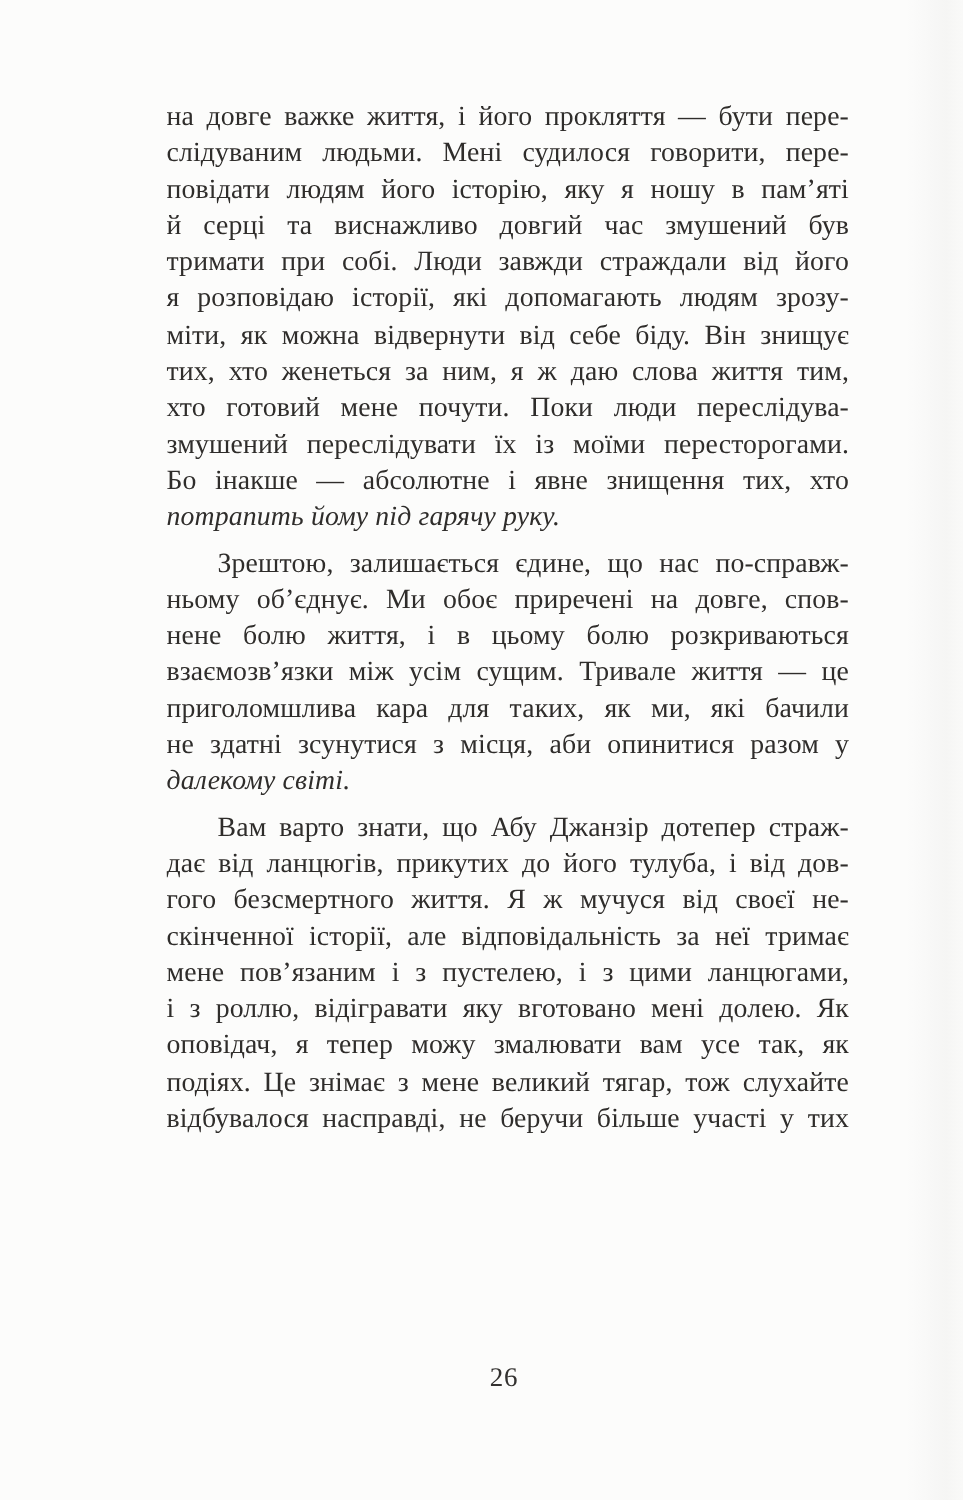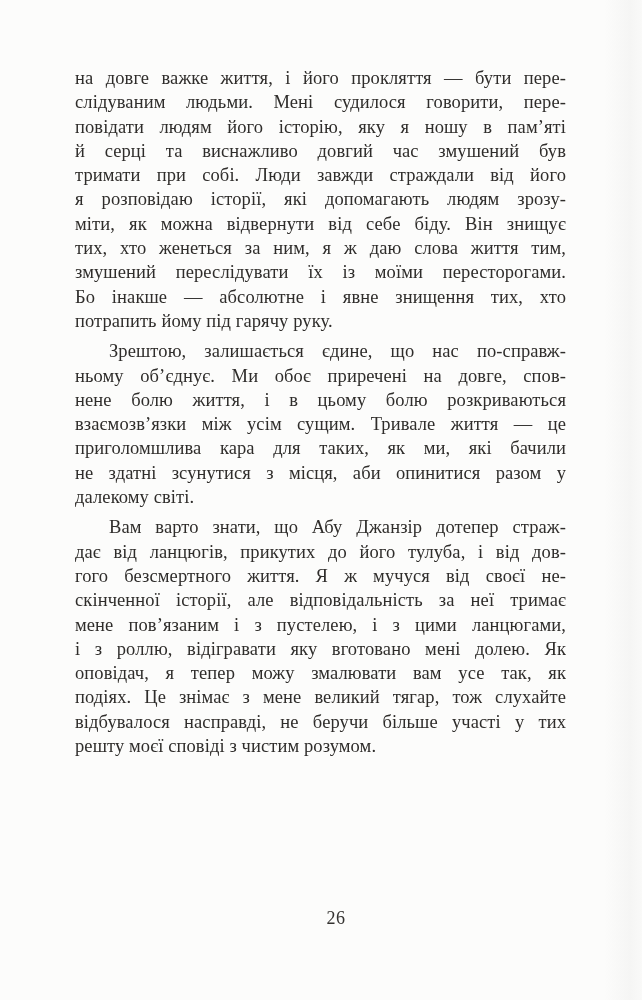--- a/index.html
+++ b/index.html
@@ -39,23 +39,25 @@
   .para {
     margin: 0 0 6px 0;
   }
   .line {
     line-height: 24.3px;
     height: 24.3px;
     text-align: justify;
     text-align-last: justify;
     white-space: nowrap;
     overflow: hidden;
+    margin-left: 36px;
   }
   .line.last {
     text-align-last: left;
+    font-style: italic;
   }
   .line.first-indent {
     padding-left: 34px;
   }
   .footer {
     position: absolute;
     top: 908px;
     left: 15px;
     width: 642px;
     text-align: center;
@@ -74,20 +76,21 @@
   <section class="text-block" id="page-text">
       <div class="para">
         <div class="line">на довге важке життя, і його прокляття — бути пере-</div>
         <div class="line">слідуваним людьми. Мені судилося говорити, пере-</div>
         <div class="line">повідати людям його історію, яку я ношу в пам’яті</div>
         <div class="line">й серці та виснажливо довгий час змушений був</div>
         <div class="line">тримати при собі. Люди завжди страждали від його</div>
         <div class="line">я розповідаю історії, які допомагають людям зрозу-</div>
         <div class="line">міти, як можна відвернути від себе біду. Він знищує</div>
         <div class="line">тих, хто женеться за ним, я ж даю слова життя тим,</div>
+        <div class="line">хто готовий мене почути. Поки люди переслідува-</div>
         <div class="line">змушений переслідувати їх із моїми пересторогами.</div>
         <div class="line">Бо інакше — абсолютне і явне знищення тих, хто</div>
         <div class="line last">потрапить йому під гарячу руку.</div>
       </div>
       <div class="para">
         <div class="line first-indent">Зрештою, залишається єдине, що нас по-справж-</div>
         <div class="line">ньому об’єднує. Ми обоє приречені на довге, спов-</div>
         <div class="line">нене болю життя, і в цьому болю розкриваються</div>
         <div class="line">взаємозв’язки між усім сущим. Тривале життя — це</div>
         <div class="line">приголомшлива кара для таких, як ми, які бачили</div>
@@ -97,19 +100,18 @@
       <div class="para">
         <div class="line first-indent">Вам варто знати, що Абу Джанзір дотепер страж-</div>
         <div class="line">дає від ланцюгів, прикутих до його тулуба, і від дов-</div>
         <div class="line">гого безсмертного життя. Я ж мучуся від своєї не-</div>
         <div class="line">скінченної історії, але відповідальність за неї тримає</div>
         <div class="line">мене пов’язаним і з пустелею, і з цими ланцюгами,</div>
         <div class="line">і з роллю, відігравати яку вготовано мені долею. Як</div>
         <div class="line">оповідач, я тепер можу змалювати вам усе так, як</div>
         <div class="line">подіях. Це знімає з мене великий тягар, тож слухайте</div>
         <div class="line">відбувалося насправді, не беручи більше участі у тих</div>
-        <div class="line last">решту моєї сповіді з чистим розумом.</div>
       </div>
     </section>
   <footer class="footer">
     <span class="page-number">26</span>
   </footer>
 </main>
 
 </body></html>

